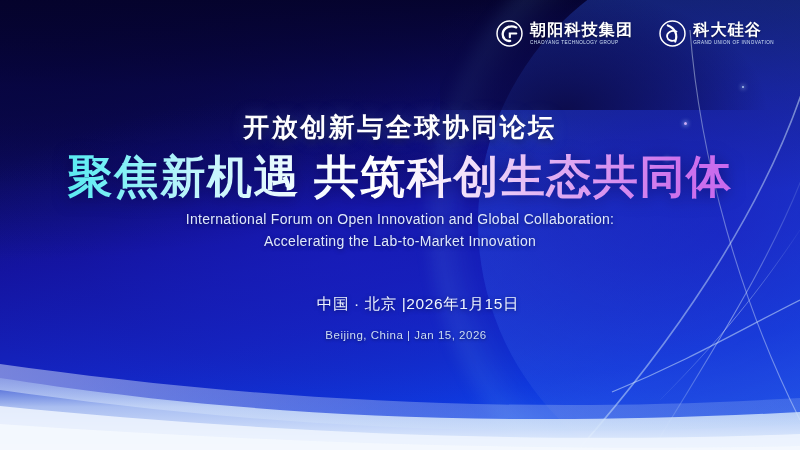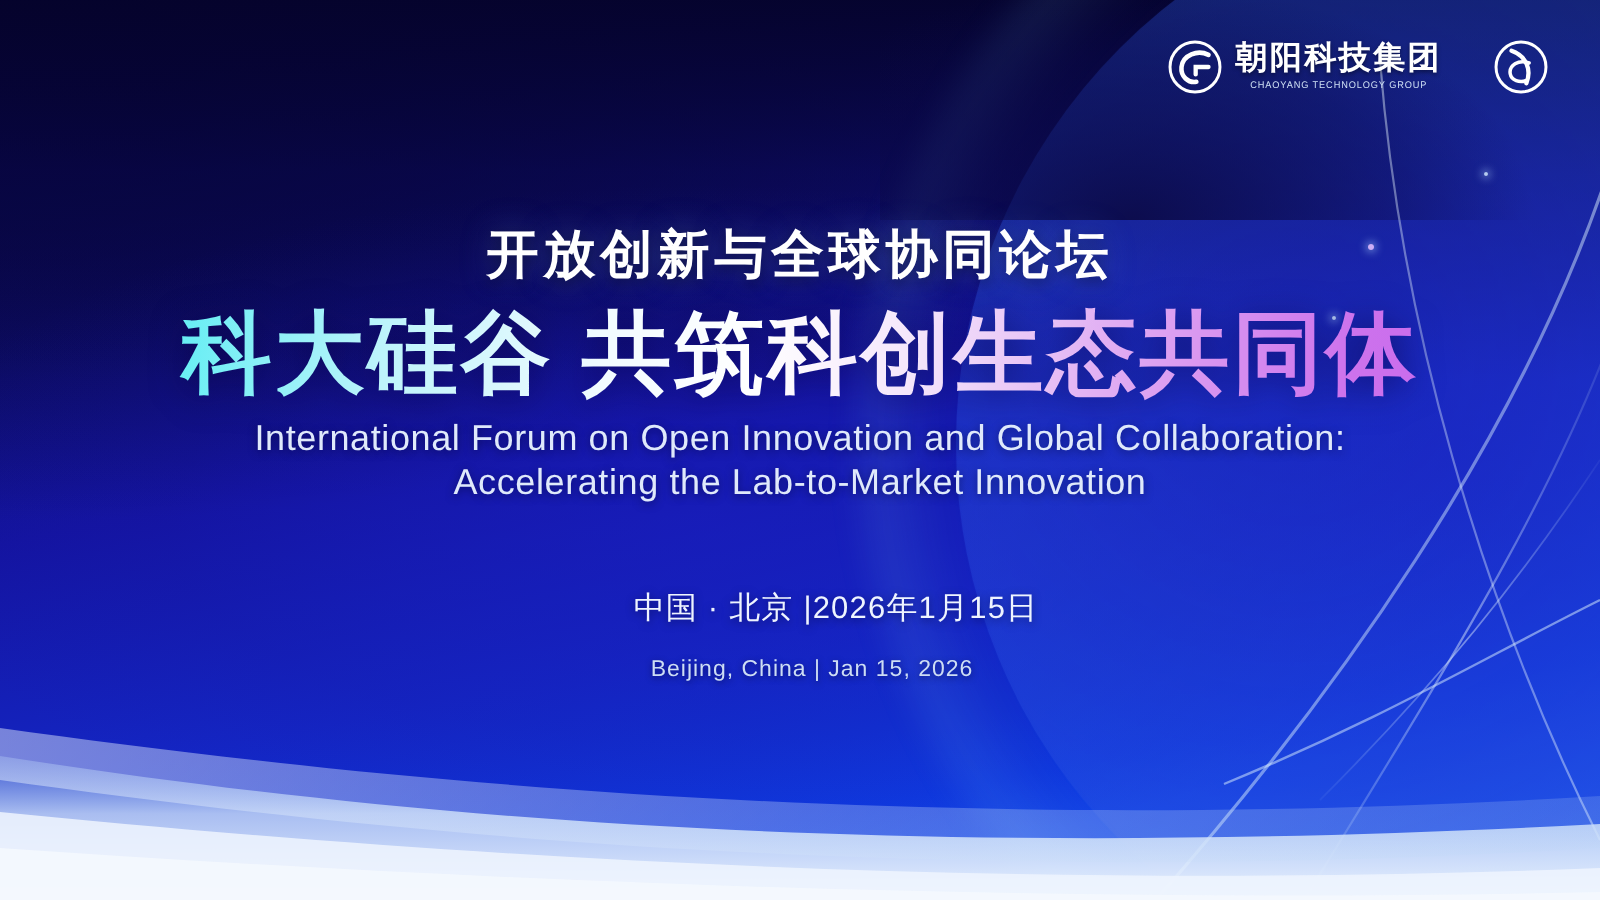--- a/index.html
+++ b/index.html
@@ -123,21 +123,20 @@
     right: 26px;
     display: flex;
     align-items: center;
     gap: 26px;
     z-index: 12;
   }
   .logo {
     display: flex;
     align-items: center;
     gap: 7px;
-    text-align: center;
   }
   .logo-mark {
     width: 27px; height: 27px;
     flex: 0 0 auto;
   }
   .logo-txt {
     display: flex;
     flex-direction: column;
     justify-content: center;
     line-height: 1;
@@ -193,21 +192,21 @@
         #c25df0 100%);
     -webkit-background-clip: text;
     background-clip: text;
     color: transparent;
     -webkit-text-fill-color: transparent;
     filter: drop-shadow(0 2px 8px rgba(10,0,60,0.55));
   }
   .sub-en {
     position: absolute;
     top: 208px; left: 0; right: 0;
-    font-size: 18px;
+    font-size: 14px;
     line-height: 22px;
     color: #dfe9fb;
     letter-spacing: 0.3px;
     text-shadow: 0 1px 4px rgba(0,0,30,0.5);
   }
   .meta-cn {
     position: absolute;
     top: 294px; left: 0; right: 0;
     font-size: 15.5px;
     color: #eef4ff;
@@ -294,27 +293,31 @@
         <div class="logo-en">CHAOYANG TECHNOLOGY GROUP</div>
       </div>
     </div>
 
     <div class="logo">
       <svg class="logo-mark" viewBox="0 0 40 40">
         <circle cx="20" cy="20" r="18.5" fill="none" stroke="#ffffff" stroke-width="2.2"></circle>
         <path d="M13 8 C 24 12, 28 22, 24 32" fill="none" stroke="#ffffff" stroke-width="3.2" stroke-linecap="round"></path>
         <path d="M26 17 C 18 14, 11 19, 12 25 C 12.8 30, 19 32, 24 30" fill="none" stroke="#ffffff" stroke-width="2.6" stroke-linecap="round"></path>
       </svg>
+      <div class="logo-txt">
+        <div class="logo-cn">科大硅谷</div>
+        <div class="logo-en">GRAND UNION OF INNOVATION</div>
+      </div>
     </div>
 
   </div>
 
   <div class="content">
     <div class="kicker">开放创新与全球协同论坛</div>
-    <div class="headline">科大硅谷 共筑科创生态共同体</div>
+    <div class="headline">聚焦新机遇 共筑科创生态共同体</div>
     <div class="sub-en">
       <div>International Forum on Open Innovation and Global Collaboration:</div>
       <div>Accelerating the Lab-to-Market Innovation</div>
     </div>
     <div class="meta-cn">中国 · 北京 |2026年1月15日</div>
     <div class="meta-en">Beijing, China | Jan 15, 2026</div>
   </div>
 
 </div>
 

